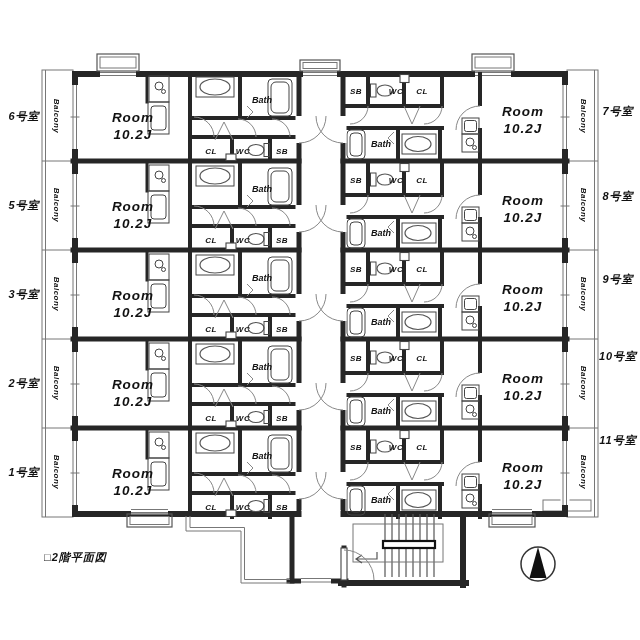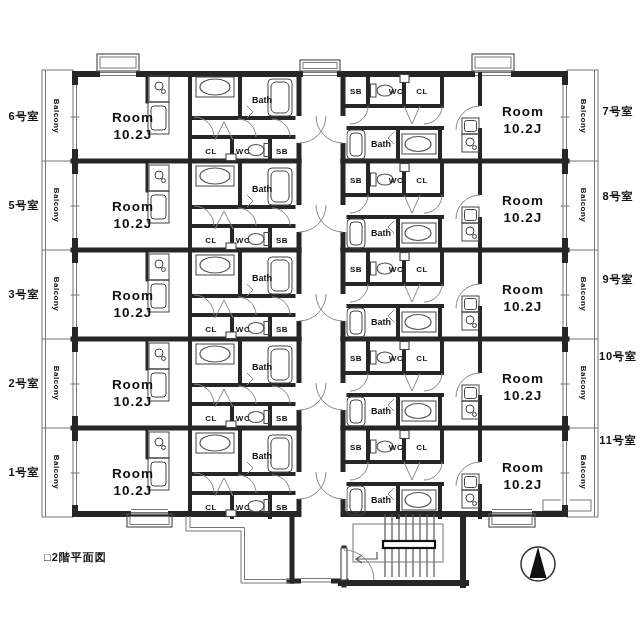--- a/index.html
+++ b/index.html
@@ -1,16 +1,16 @@
 <!DOCTYPE html>
 <html><head>
 <meta charset="utf-8">
 <style>
   html,body{margin:0;padding:0;background:#fff;}
-  #stage{position:relative;width:640px;height:640px;background:#ffffff;overflow:hidden;}
+  #stage{position:relative;width:640px;height:640px;background:#ffffff;overflow:hidden;font-style:italic;}
   svg{display:block;}
   svg text{font-family:"Liberation Sans","DejaVu Sans",sans-serif;font-weight:bold;fill:#111;}
   .t8{font-size:8px;letter-spacing:.5px;}
   .t9{font-size:9px;}
   .t11{font-size:11px;letter-spacing:1px;}
   .t13{font-size:13.5px;letter-spacing:1px;}
   .w6{stroke:#262626;stroke-width:6;fill:none;stroke-linecap:square;}
   .w5{stroke:#262626;stroke-width:5;fill:none;stroke-linecap:square;}
   .w4{stroke:#262626;stroke-width:4;fill:none;stroke-linecap:square;}
   .w3{stroke:#262626;stroke-width:3;fill:none;stroke-linecap:square;}

